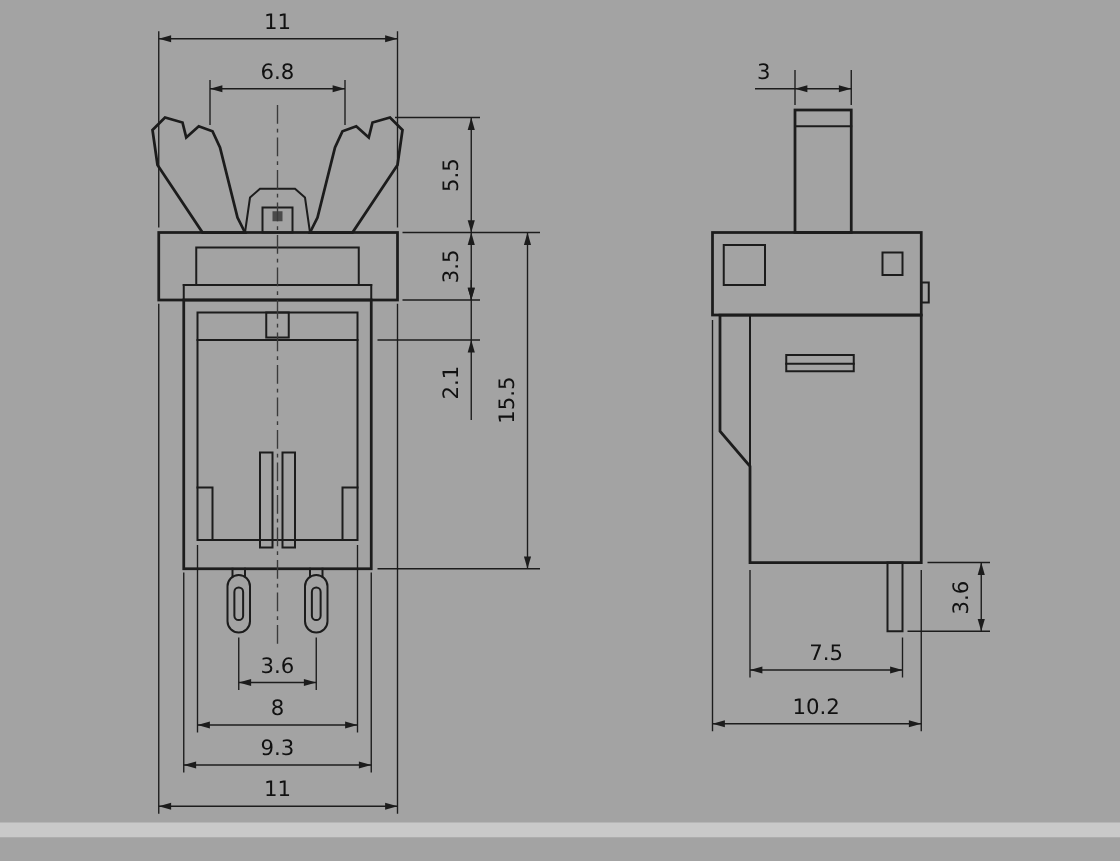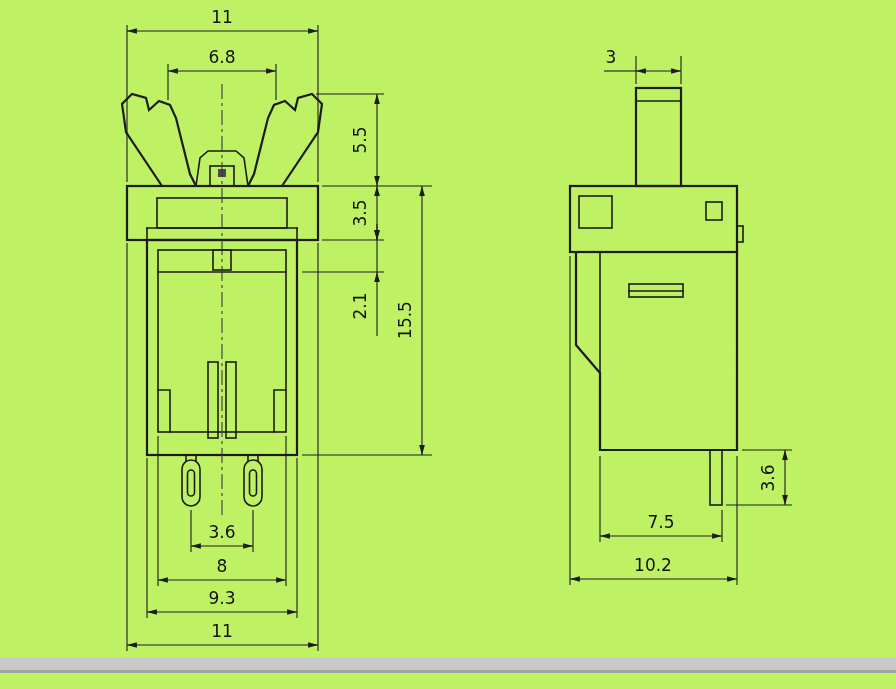--- a/index.html
+++ b/index.html
@@ -1,16 +1,16 @@
 <!DOCTYPE html>
 <html><head>
 <meta charset="utf-8">
 <style>
   html,body{margin:0;padding:0;background:#ffffff;}
-  .canvas{width:896px;height:689px;position:relative;background:#bef264;overflow:hidden;}
+  .canvas{width:896px;height:689px;position:relative;background:#a3a3a3;overflow:hidden;}
   svg{display:block;}
   .outline{fill:none;stroke:#1c1c1c;stroke-width:2.2;stroke-linejoin:miter;stroke-linecap:square;}
   .detail{fill:none;stroke:#1c1c1c;stroke-width:1.6;stroke-linecap:square;}
   .ext{stroke:#1c1c1c;stroke-width:1.1;fill:none;}
   .dl{stroke:#1c1c1c;stroke-width:1.1;fill:none;}
   .cl{stroke:#3a3a3a;stroke-width:1.1;fill:none;stroke-dasharray:15 4 3 4;}
   .dim-label{font-family:"DejaVu Sans","Liberation Sans",sans-serif;font-size:17px;fill:#111111;}
 </style>
 </head>
 <body>

